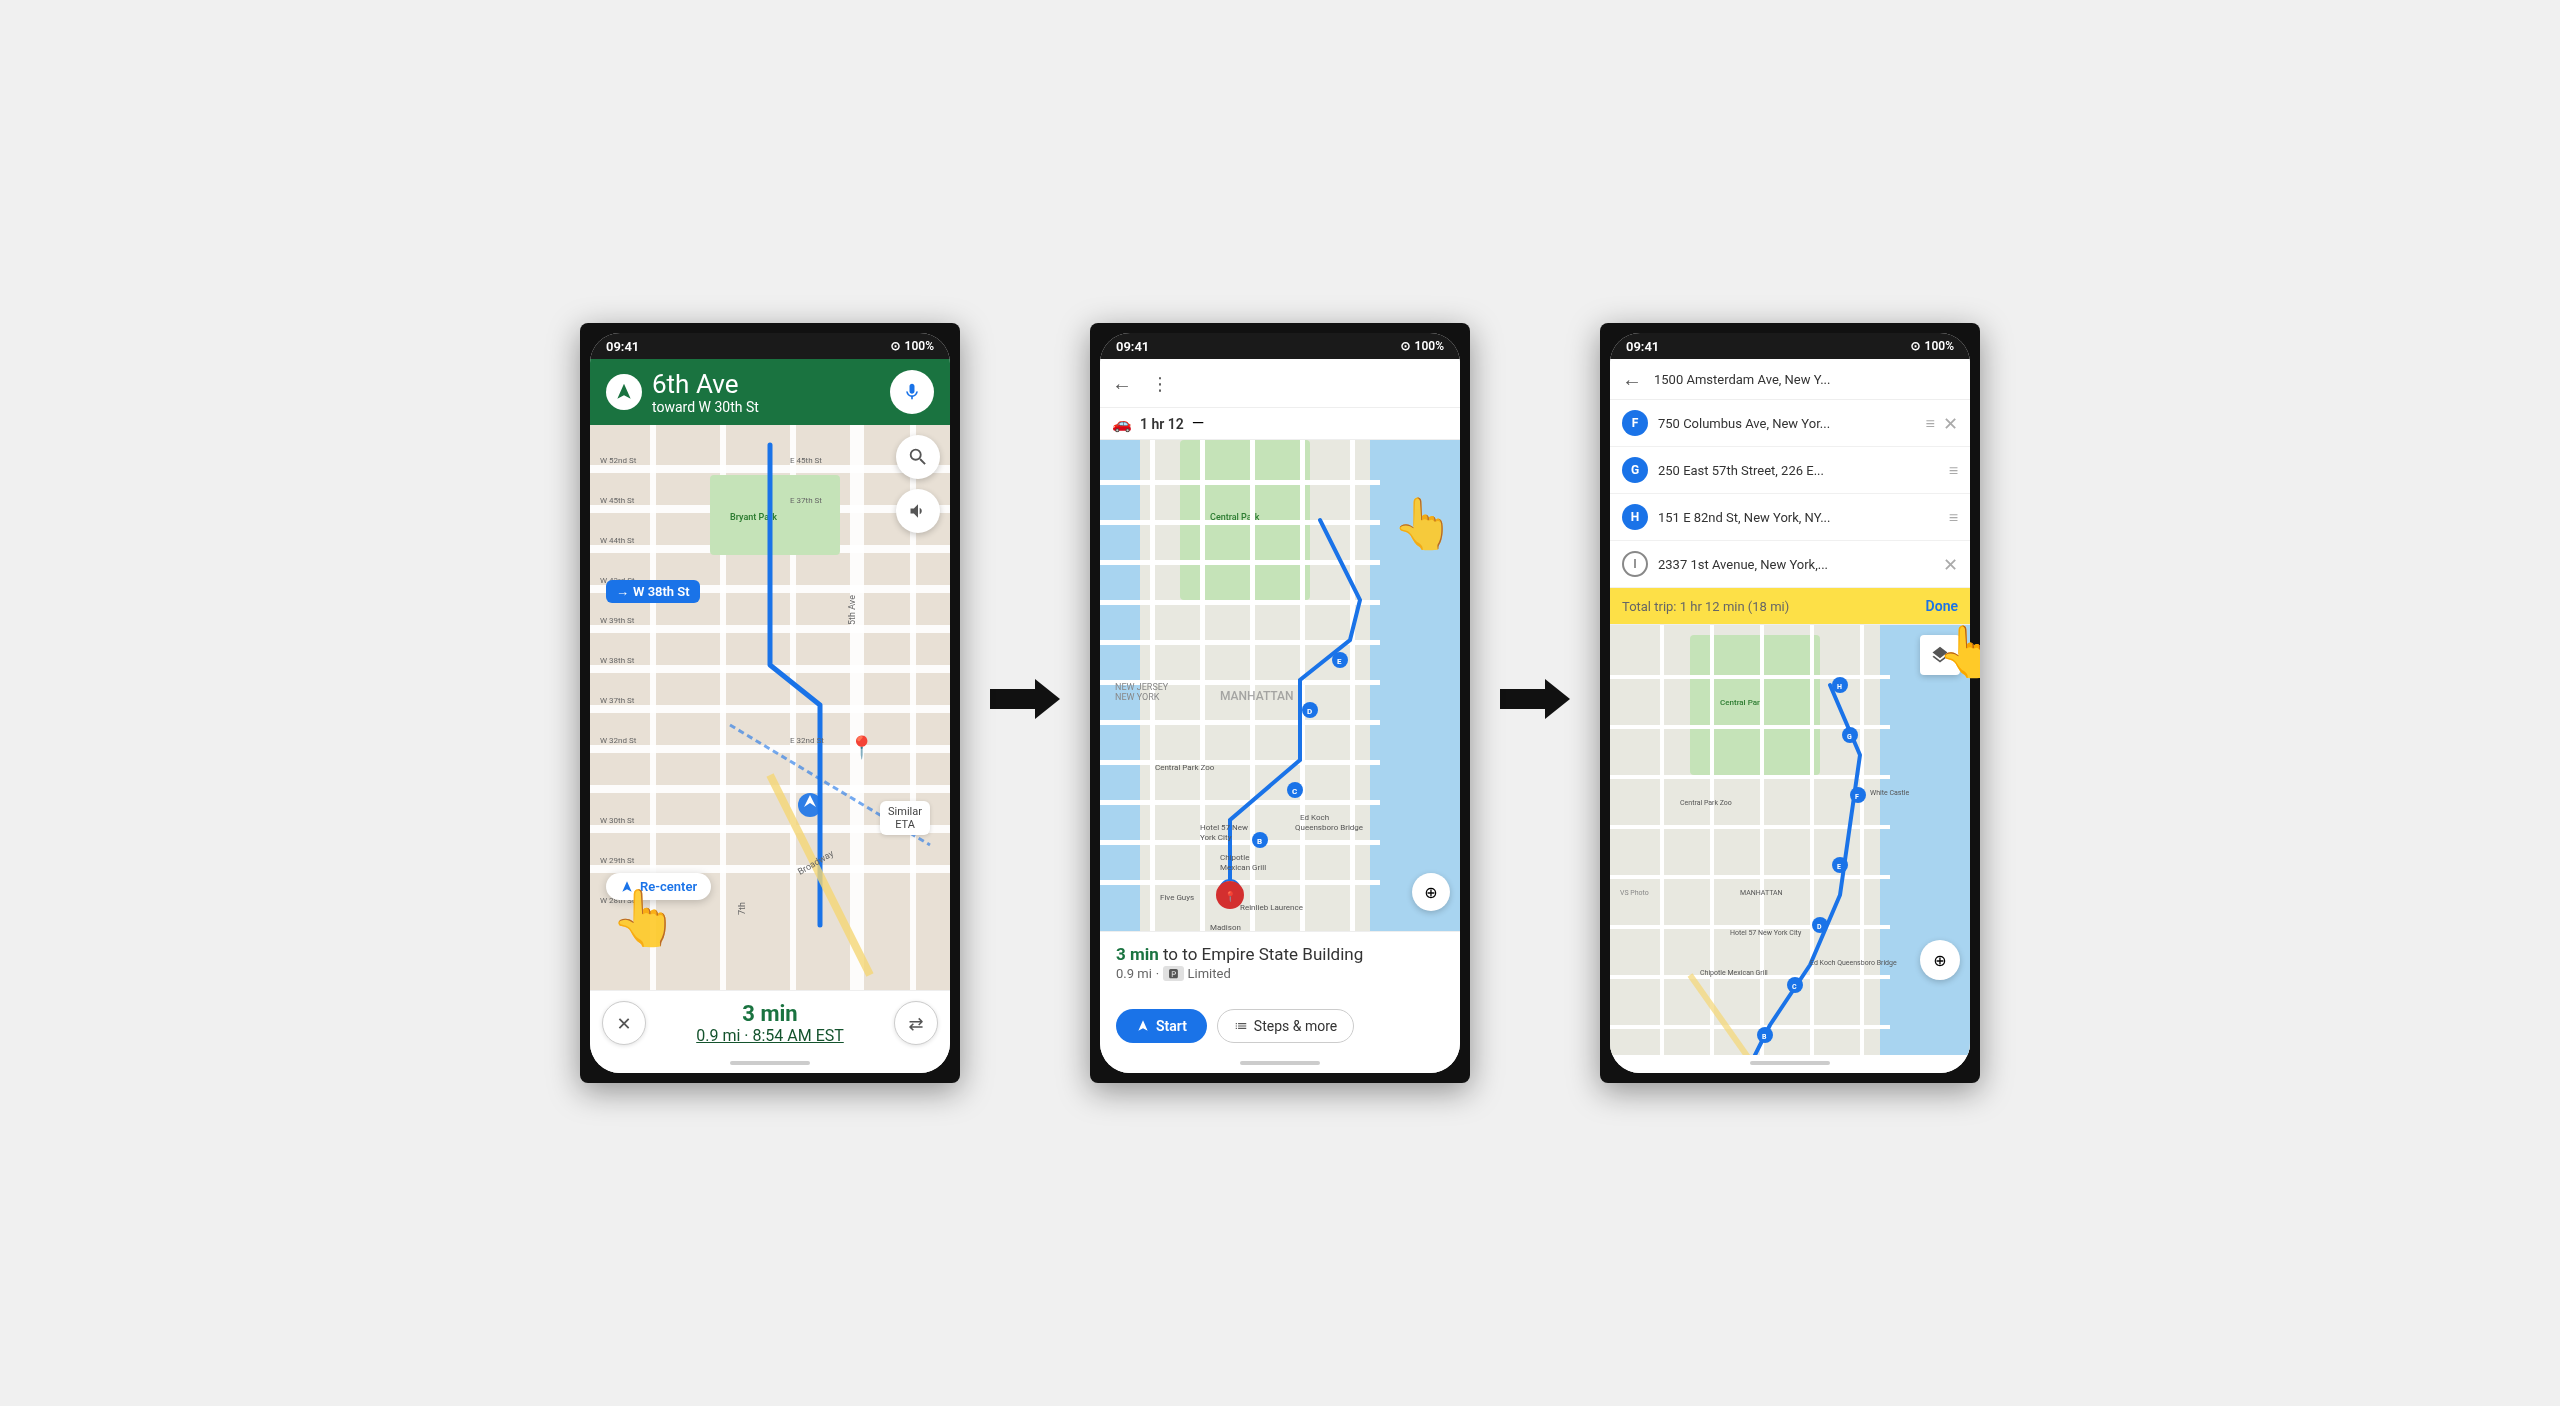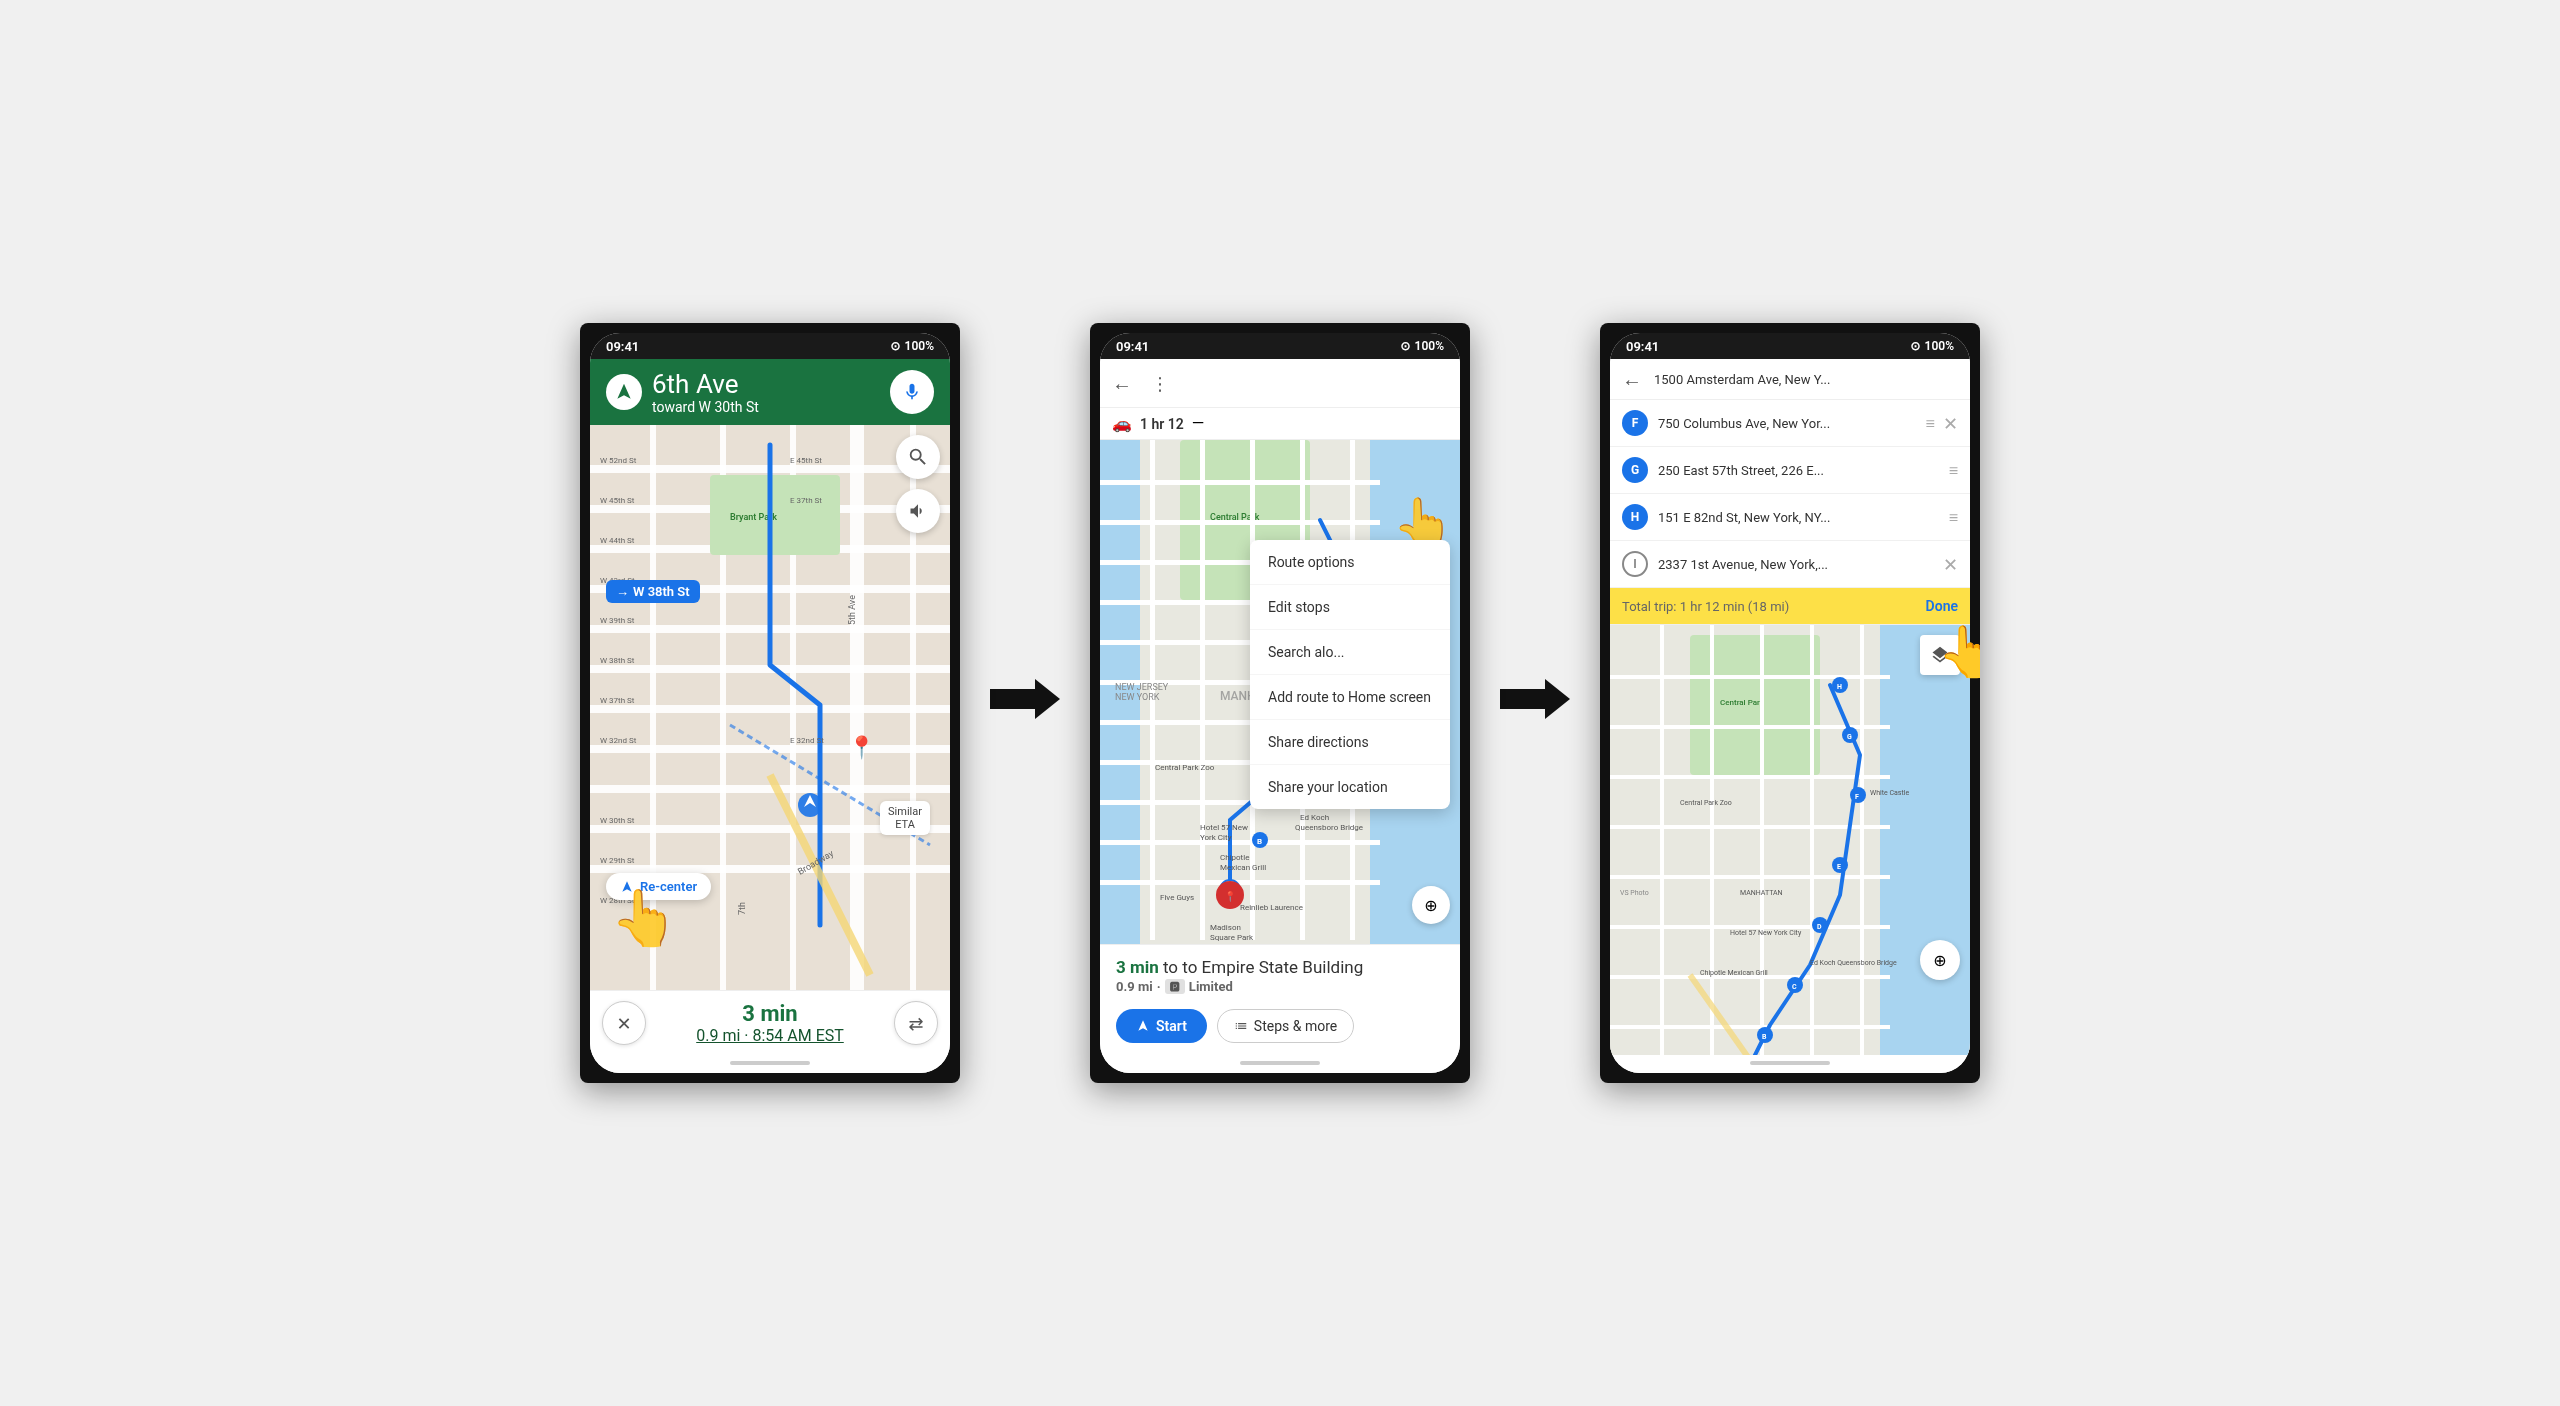--- a/index.html
+++ b/index.html
@@ -353,22 +353,21 @@
     .destination-line span.bold-green {
       font-weight: 700;
       color: #1a7340;
     }
     .dest-sub {
       font-size: 13px;
       color: #666;
       display: flex;
       align-items: center;
       gap: 4px;
-      margin-bottom: 15px;
-      font-weight: bold;
+      margin-bottom: 28px;
     }
     .parking-badge {
       background: #e0e0e0;
       border-radius: 3px;
       padding: 1px 5px;
       font-size: 11px;
       color: #555;
     }
     .p2-action-row {
       display: flex;
@@ -730,28 +729,20 @@
 
           <text x="120" y="260" font-size="12" fill="#888" font-weight="500" opacity="0.7">MANHATTAN</text>
           <text x="15" y="250" font-size="9" fill="#888">NEW JERSEY</text>
           <text x="15" y="260" font-size="9" fill="#888">NEW YORK</text>
         </svg>
 
         <div style="position:absolute; bottom:20px; right:10px; width:38px; height:38px; background:#fff; border-radius:50%; display:flex; align-items:center; justify-content:center; box-shadow:0 2px 6px rgba(0,0,0,0.2);">
           ⊕
         </div>
 
-        <div class="dropdown-menu">
-          <div class="dropdown-item">Route options</div>
-          <div class="dropdown-item">Edit stops</div>
-          <div class="dropdown-item">Search alo...</div>
-          <div class="dropdown-item">Add route to Home screen</div>
-          <div class="dropdown-item">Share directions</div>
-          <div class="dropdown-item">Share your location</div>
-        </div>
 
         <div class="hand-cursor" style="top:55px; right:5px; font-size:50px;">👆</div>
       </div>
 
       <div class="bottom-info-p2">
         <div class="destination-line">
           <span class="bold-green">3 min</span>
           <span> to </span>
           <span>to Empire State Building</span>
         </div>

